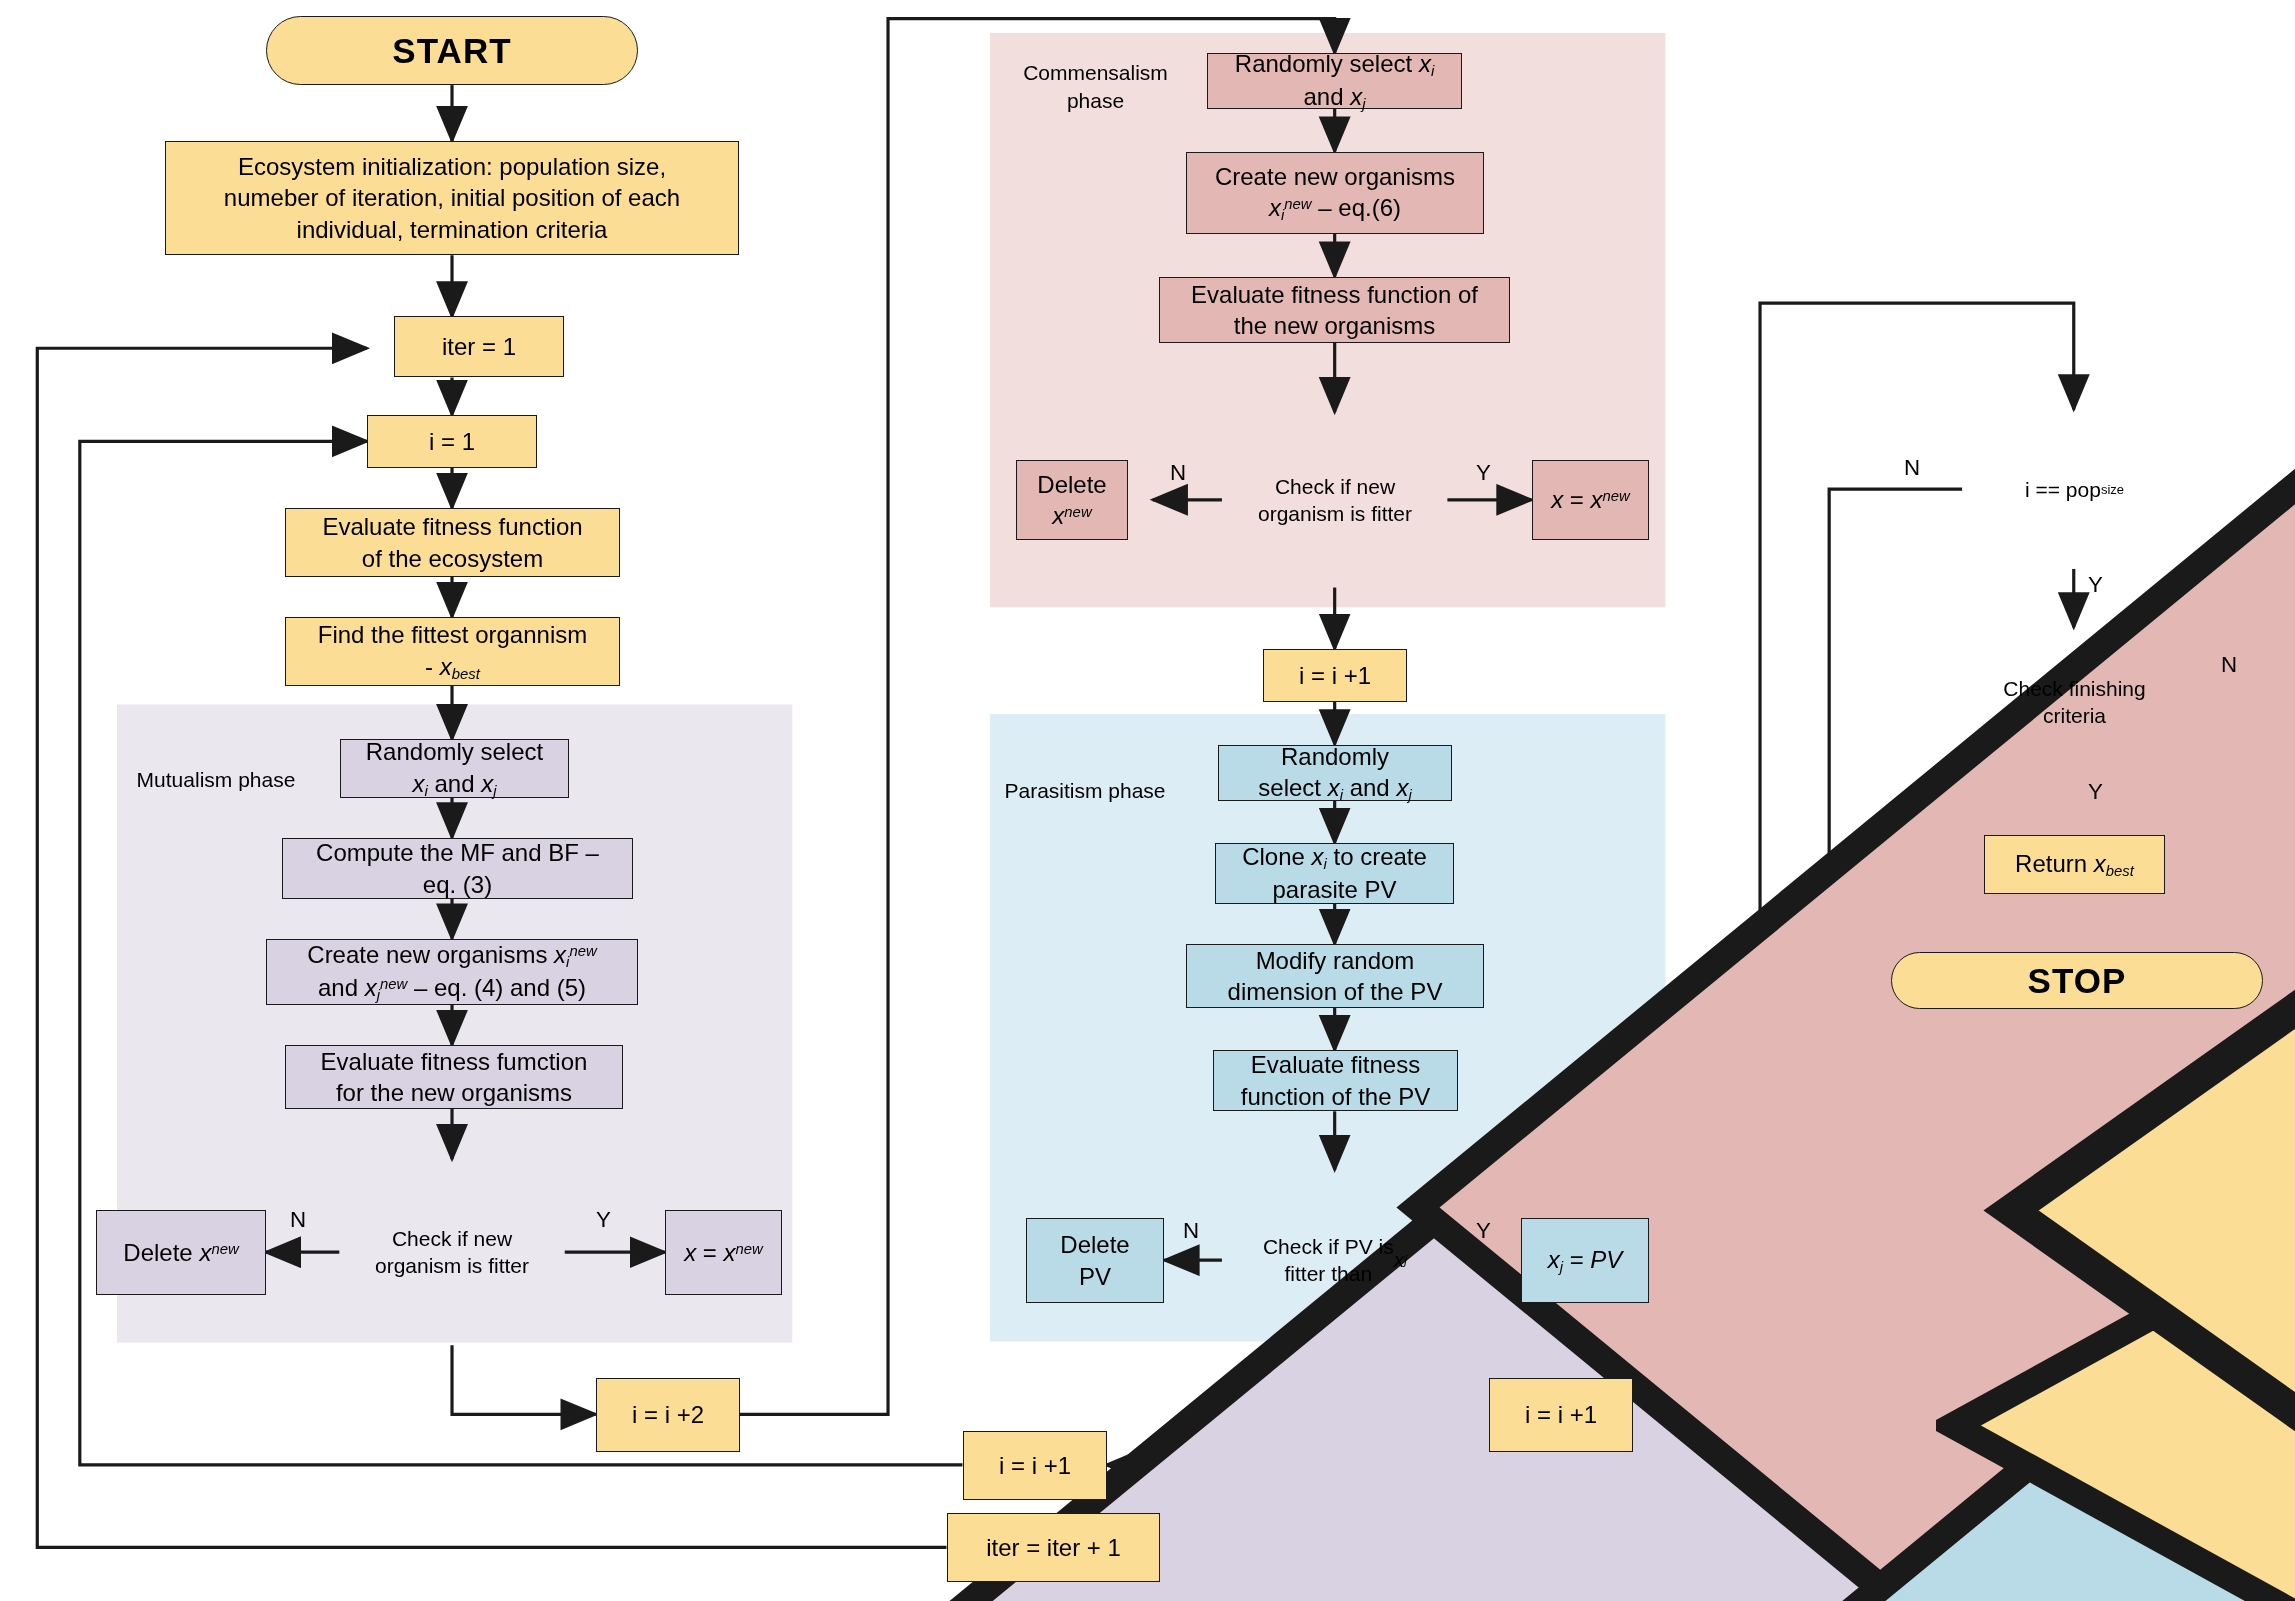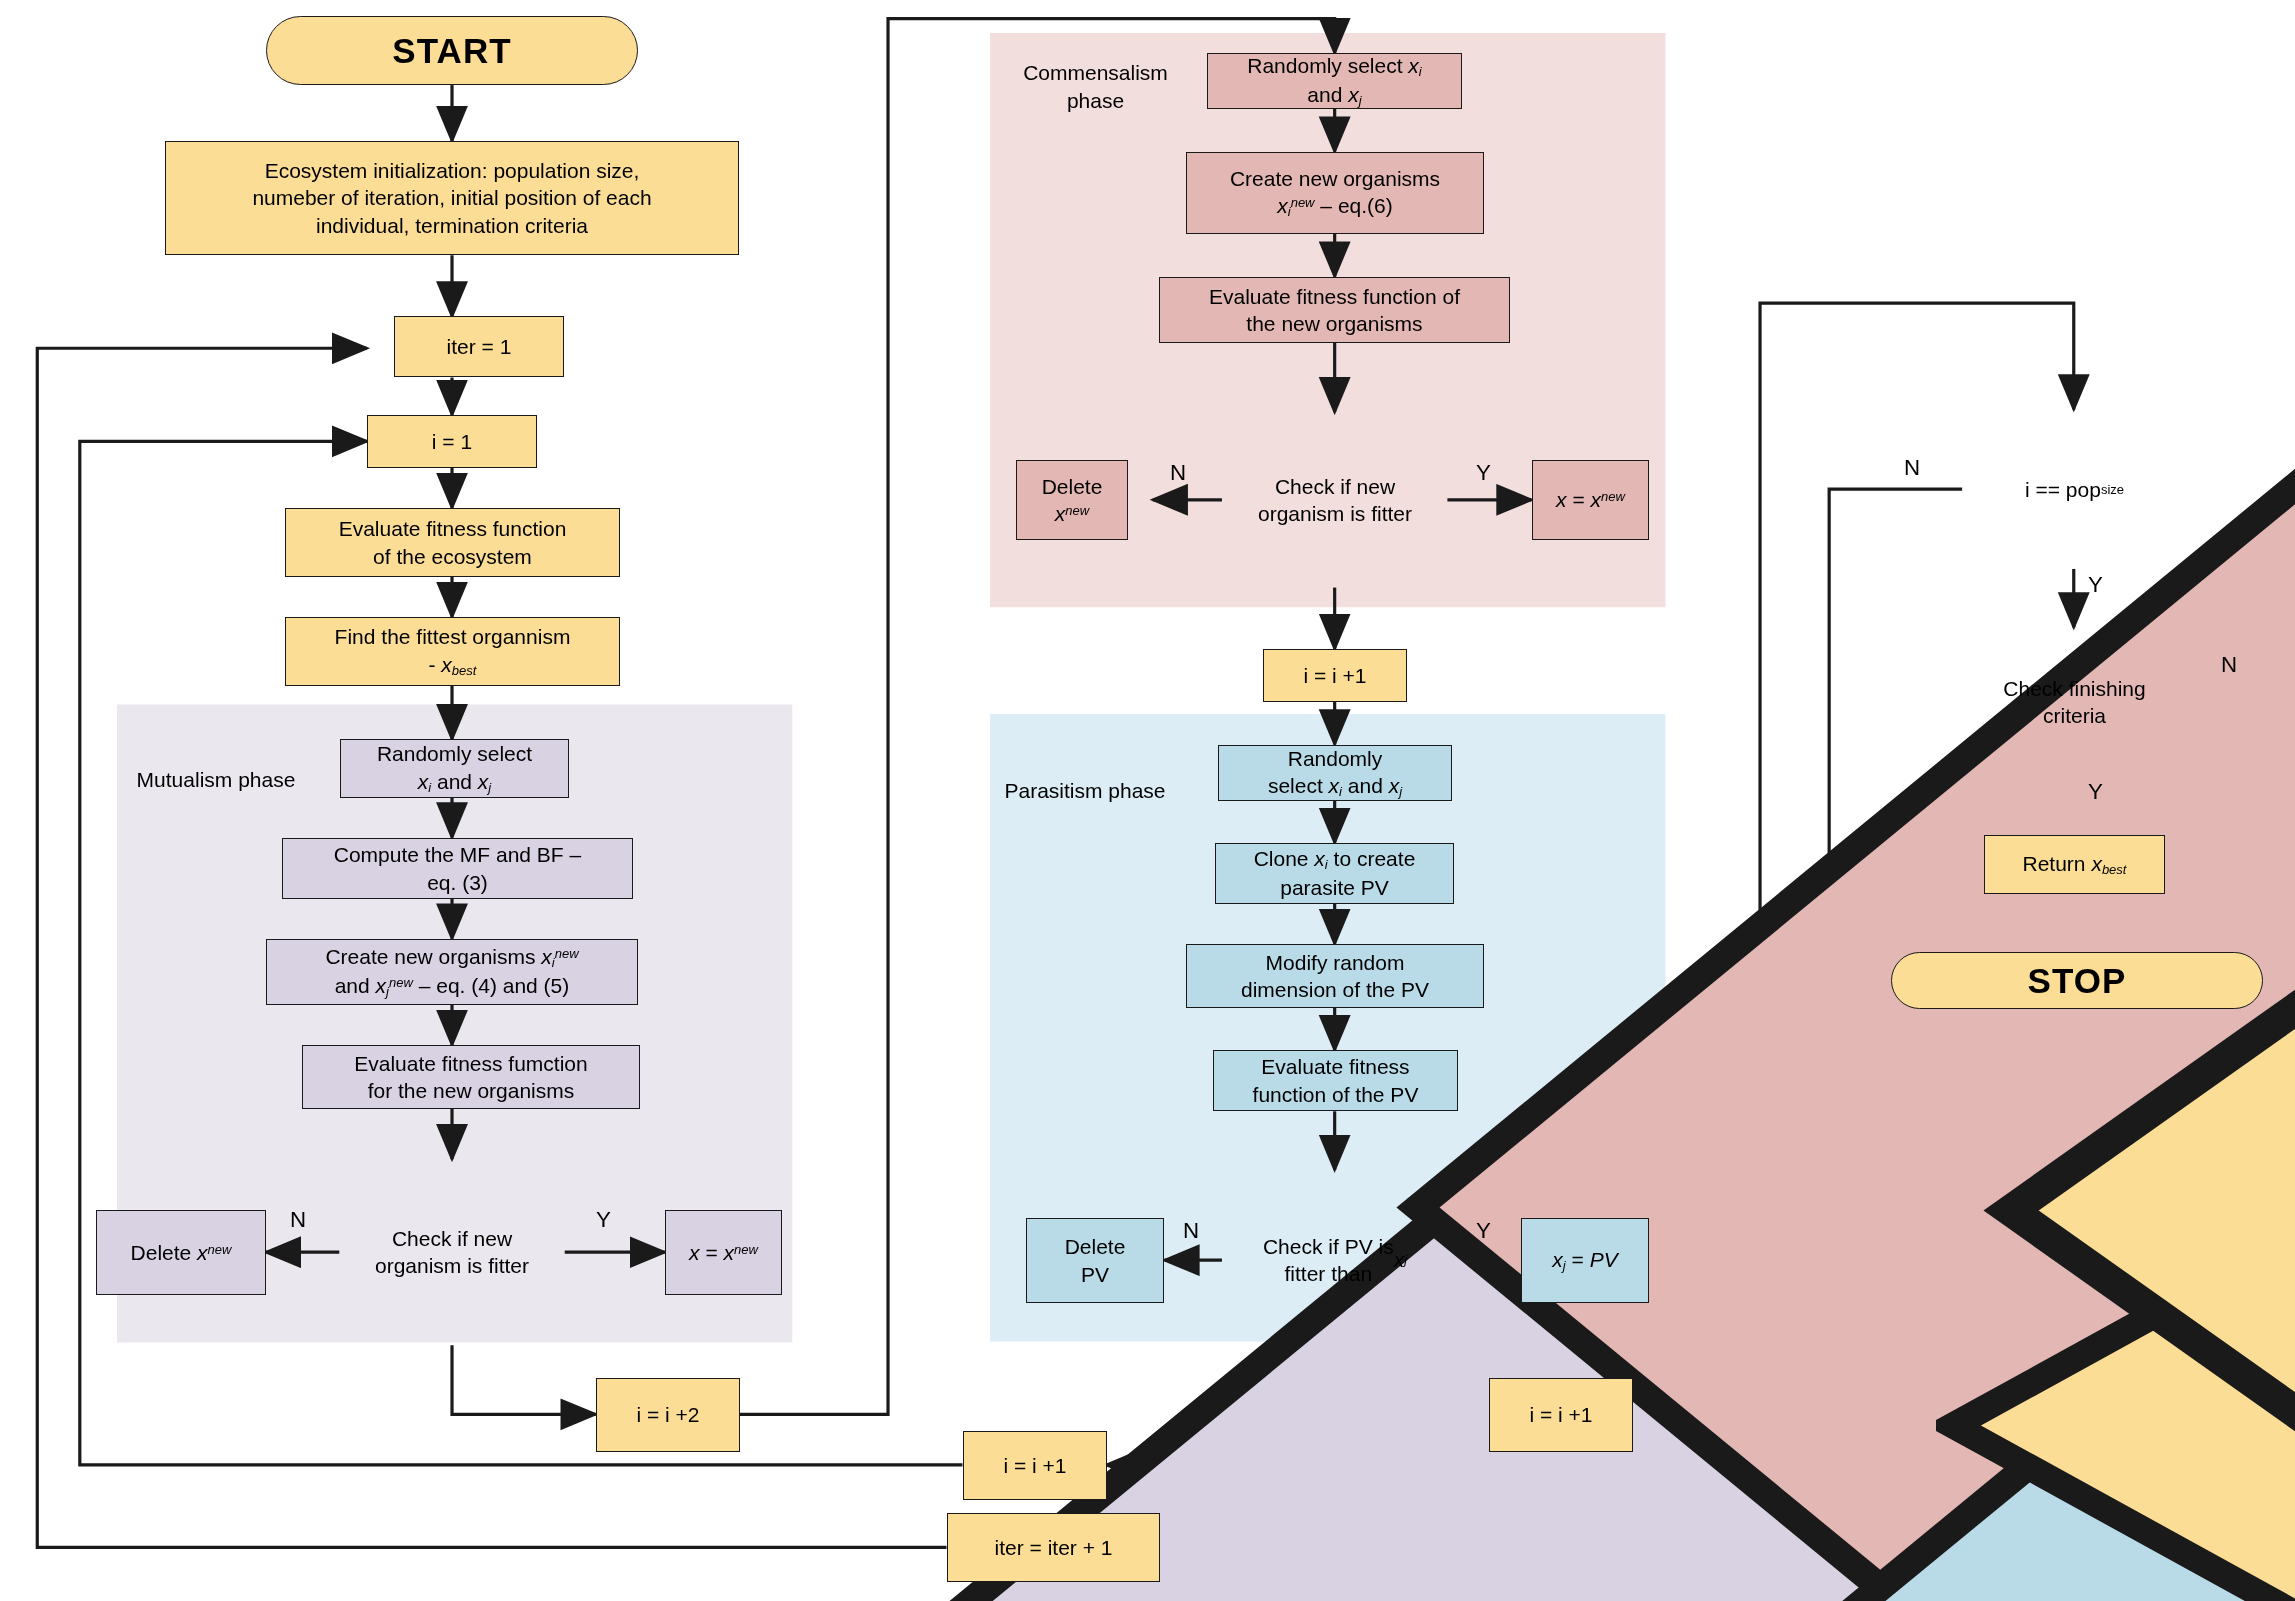--- a/index.html
+++ b/index.html
@@ -1,21 +1,21 @@
 <!DOCTYPE html>
 <html style="font-size:8.5px"><head>
 <meta charset="utf-8">
 <style>
   html,body{margin:0;padding:0;background:#ffffff;}
   #stage{position:relative;width:2295px;height:1601px;background:#ffffff;
          font-family:"Liberation Sans",sans-serif;overflow:hidden;}
   svg{position:absolute;left:0;top:0;width:2295px;height:1601px;}
   .phase-label{position:absolute;font-size:21px;color:#000;text-align:center;line-height:1.35;}
   .node{position:absolute;box-sizing:border-box;display:flex;align-items:center;
-        justify-content:center;text-align:center;color:#000;font-size:21px;line-height:1.3;
+        justify-content:center;text-align:center;color:#000;font-size:24px;line-height:1.3;
         border:1.6px solid #1a1a1a;}
   .node.yel{background:#fbdd96;}
   .node.pur{background:#d9d2e3;}
   .node.pnk{background:#e3b8b4;}
   .node.blu{background:#b9dbe8;}
   .term{border-radius:160px;font-weight:bold;font-size:35px;letter-spacing:1.1px;}
   .node span{display:block;padding:0 5.3px;}
   sub{font-size:0.62em;font-style:italic;vertical-align:-0.25em;}
   sup{font-size:0.62em;font-style:italic;vertical-align:0.45em;}
   i{font-style:italic;}
@@ -155,21 +155,21 @@
   </div>
 
   <div class="node pur" style="left:282px;top:838px;width:351px;height:61px;">
     <span>Compute the MF and BF –<br>eq. (3)</span>
   </div>
 
   <div class="node pur" style="left:266px;top:939px;width:372px;height:66px;">
     <span>Create new organisms <i>x</i><sub>i</sub><sup>new</sup><br>and <i>x</i><sub>j</sub><sup>new</sup> – eq. (4) and (5)</span>
   </div>
 
-  <div class="node pur" style="left:302px;top:1045px;width:338px;height:64px;">
+  <div class="node pur" style="left:285px;top:1045px;width:338px;height:64px;">
     <span>Evaluate fitness fumction<br>for the new organisms</span>
   </div>
 
   <div class="diamond-wrap" style="left:339px;top:1159px;width:226px;height:186px;">
     <svg class="dsvg" width="226" height="186" viewBox="0 0 424 350">
       <polygon points="212,4 420,175 212,346 4,175" fill="#d9d2e3" stroke="#1a1a1a" stroke-width="6"></polygon>
     </svg>
     <div class="dtext">Check if new<br>organism is fitter</div>
   </div>
 

